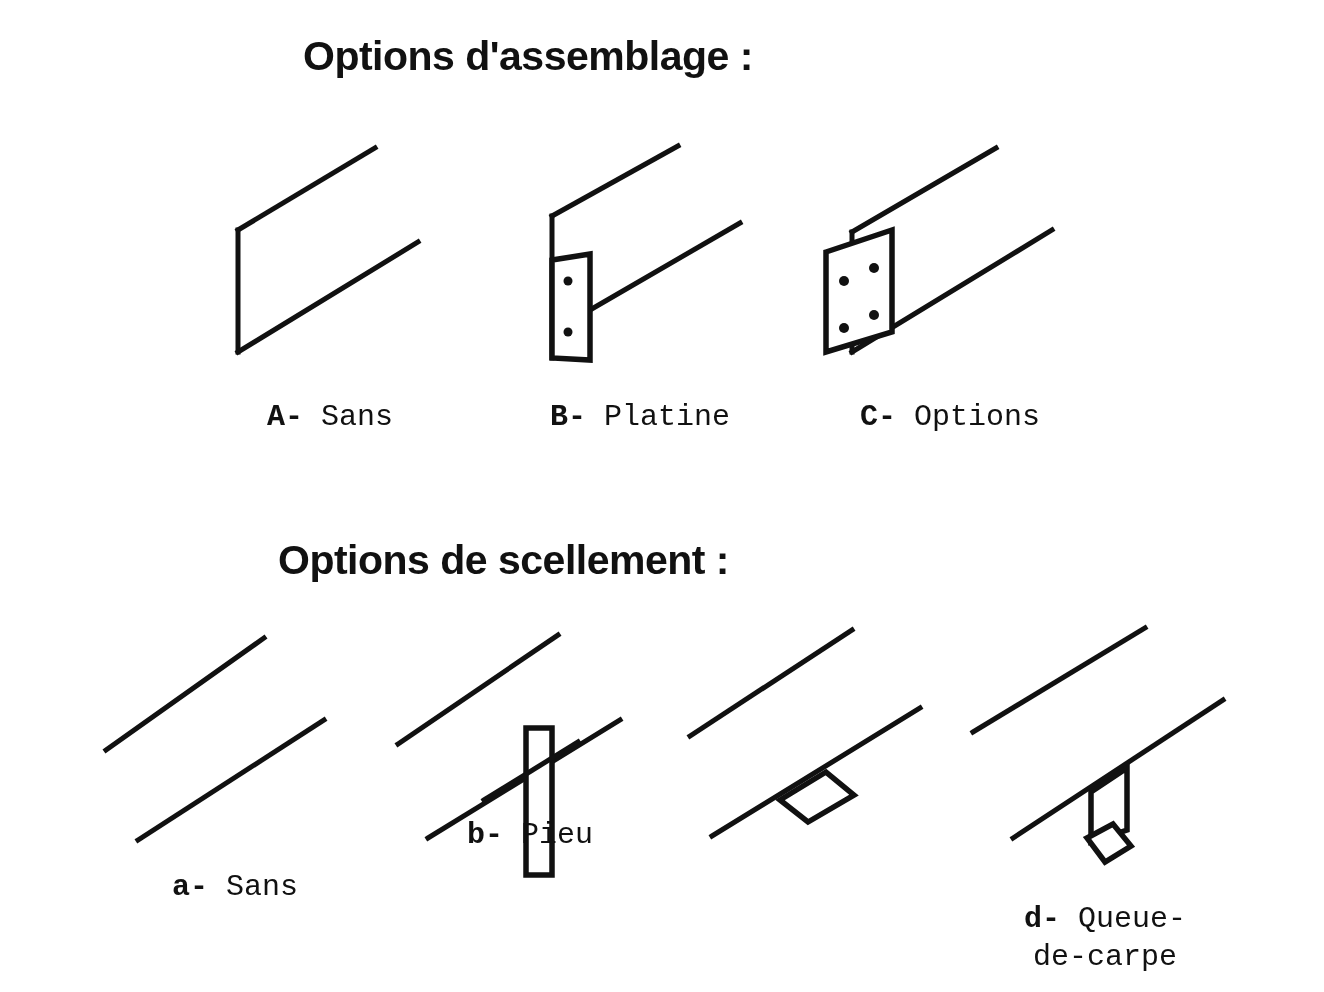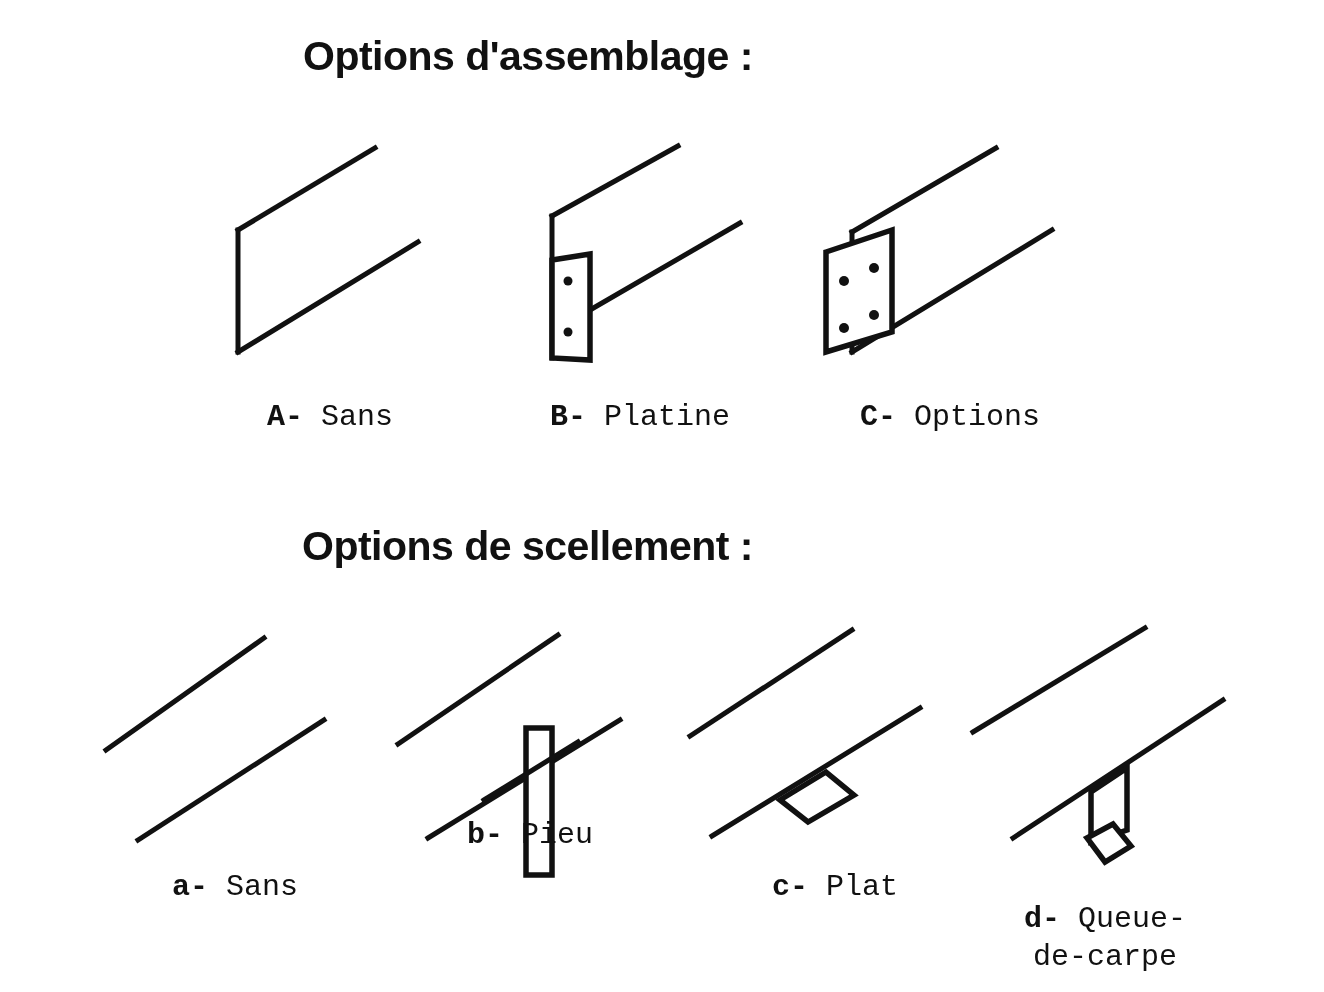--- a/index.html
+++ b/index.html
@@ -26,21 +26,21 @@
   .section-title {
     position: absolute;
     font-family: "Liberation Sans", sans-serif;
     font-weight: 700;
     font-size: 41px;
     letter-spacing: -0.5px;
     color: #111111;
     white-space: nowrap;
   }
   #title-assemblage { left: 303px; top: 33px; }
-  #title-scellement { left: 278px; top: 523px; margin-left: 24px; }
+  #title-scellement { left: 278px; top: 537px; }
 
   
   .row {
     position: absolute;
     left: 0;
     width: 1324px;
   }
   #row-assemblage { top: 120px; height: 270px; }
   #row-scellement { top: 600px; height: 275px; }
 
@@ -199,17 +199,16 @@
 
         <path class="plate" d="M 136 192 L 172 168 L 172 230 L 136 242 Z"></path>
 
         <path class="plate" d="M 132 238 L 158 224 L 176 246 L 150 262 Z"></path>
       </svg>
     </div>
   </div>
 
   <div class="caption" id="cap-a2"><span class="key">a-</span><span> Sans</span></div>
   <div class="caption" id="cap-b2"><span class="key">b-</span><span> Pieu</span></div>
-  <div class="caption" id="cap-c2"><span class="key">c-</span><span> Plat</span></div>
   <div class="caption" id="cap-d2"><span class="key">d-</span><span> Queue-
 de-carpe</span></div>
 
 </div>
 
 </body></html>

